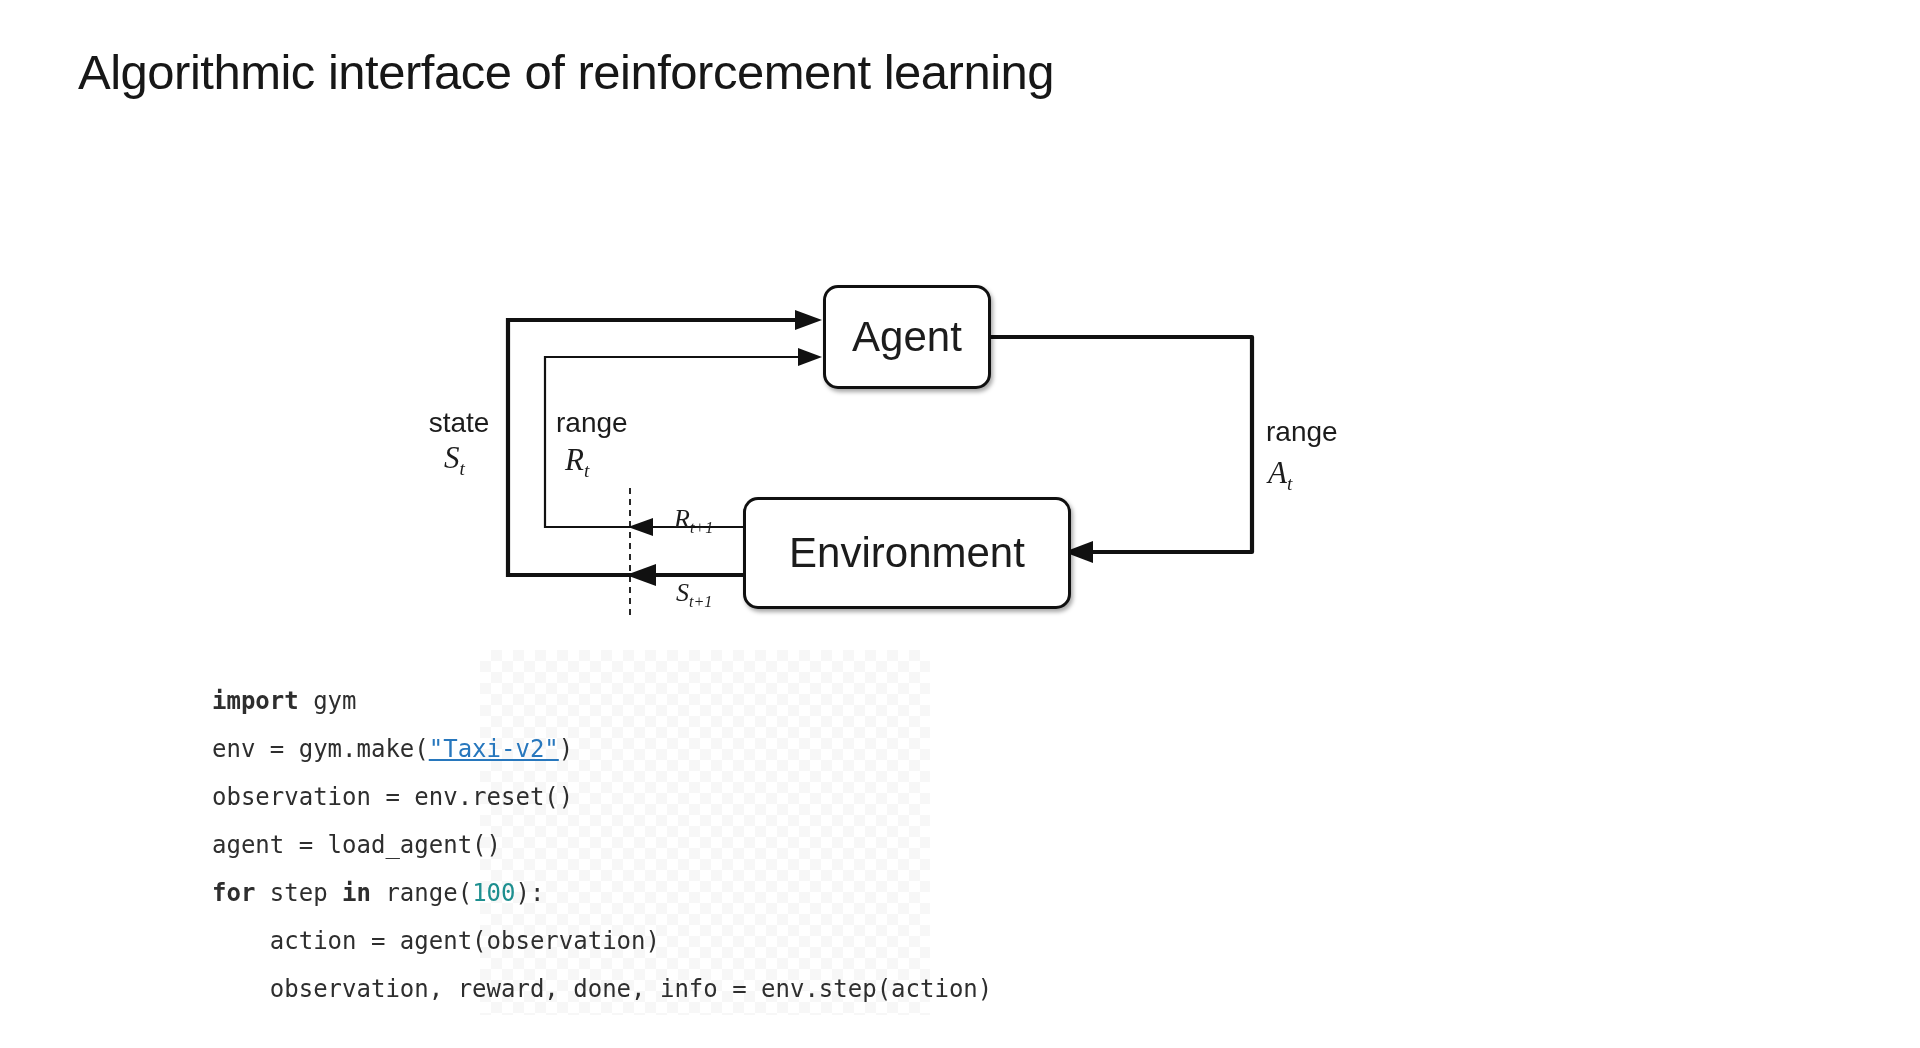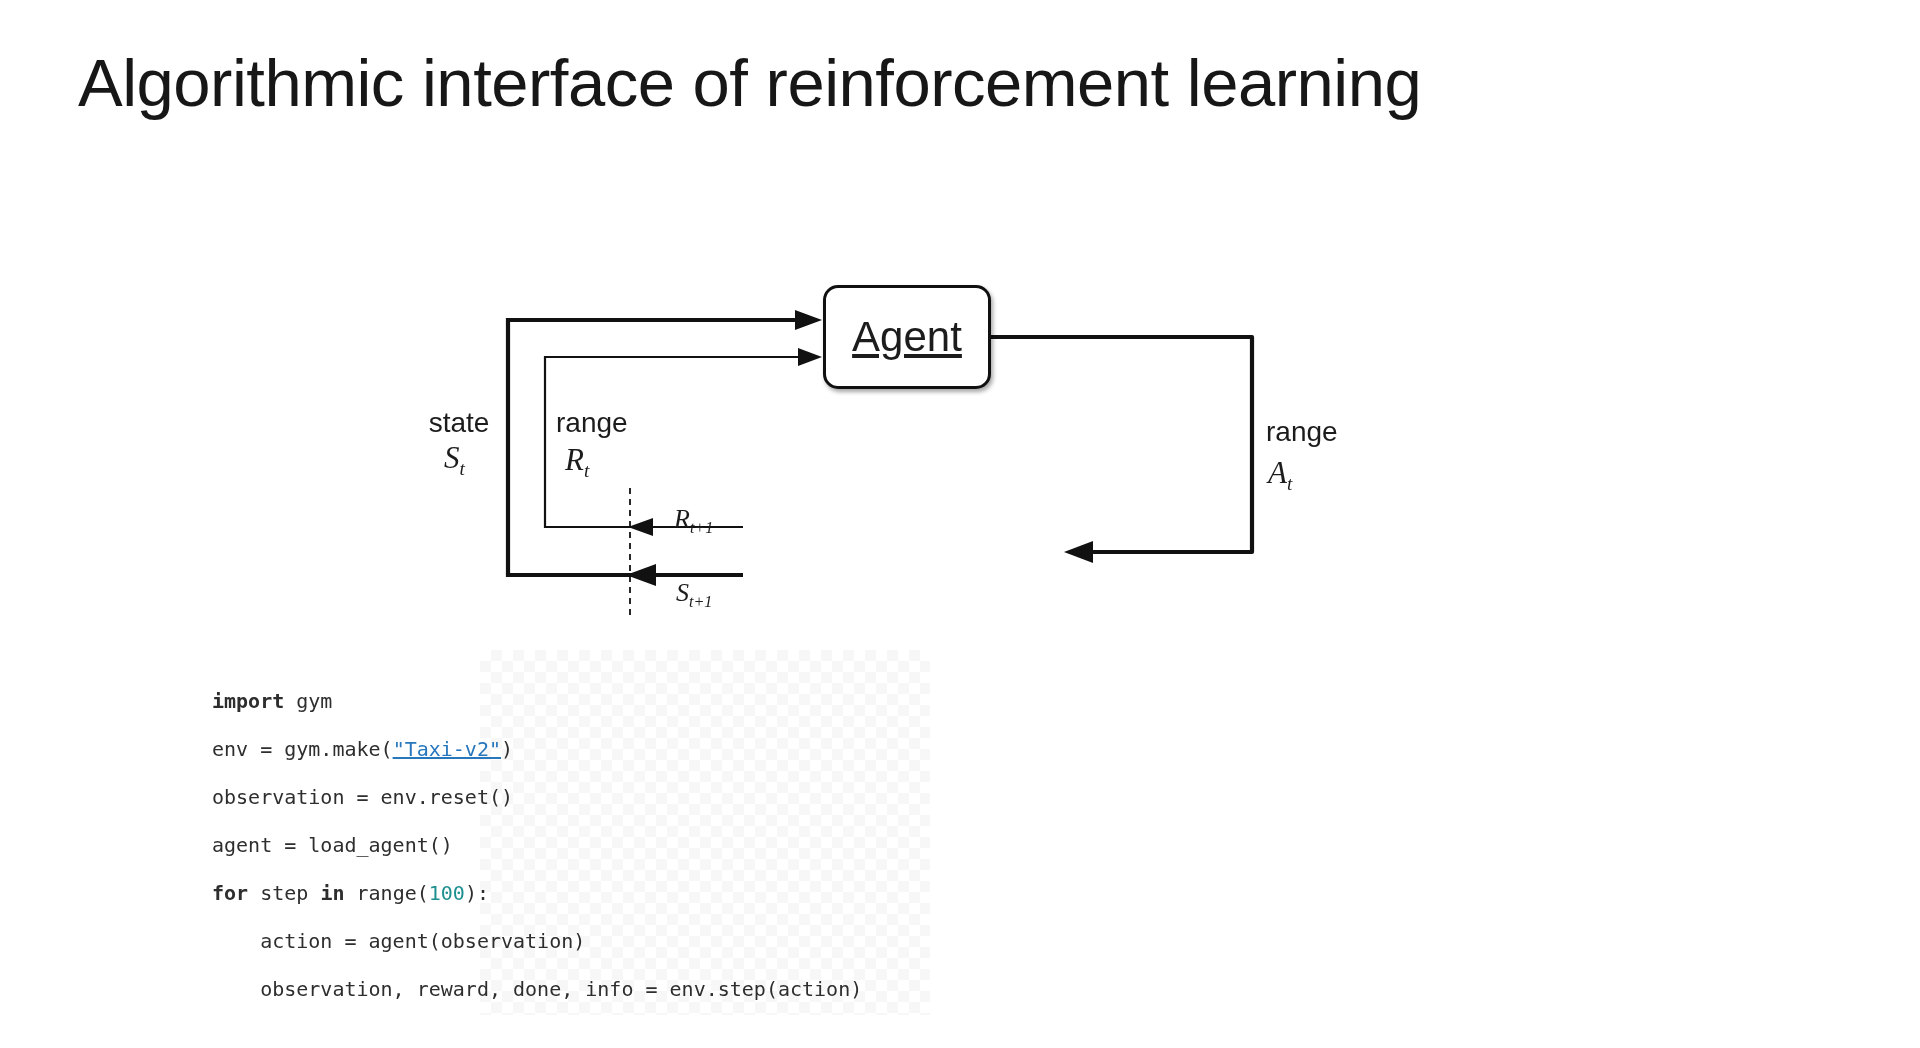--- a/index.html
+++ b/index.html
@@ -3,30 +3,30 @@
 <meta charset="utf-8">
 <style>
   html,body{margin:0;padding:0;}
   body{
     width:1920px;height:1048px;position:relative;background:#ffffff;overflow:hidden;
     font-family:"Liberation Sans", sans-serif;
   }
   
   .slide-title{
     position:absolute;left:78px;top:44px;width:1700px;
-    font-size:67px;font-weight:300;letter-spacing:-0.5px;color:#171717;
+    font-size:49px;font-weight:300;letter-spacing:-0.5px;color:#171717;
     font-family:"Liberation Sans", sans-serif;
   }
   
   .diagram{position:absolute;left:400px;top:270px;width:980px;height:360px;}
   .diagram svg{position:absolute;left:0;top:0;}
   .node{
     position:absolute;background:#ffffff;border:3.5px solid #101010;border-radius:15px;
     display:flex;align-items:center;justify-content:center;
-    font-size:42px;color:#1c1c1c;box-shadow:2px 3px 4px rgba(0,0,0,0.35);text-decoration:underline;
+    font-size:42px;color:#1c1c1c;box-shadow:2px 3px 4px rgba(0,0,0,0.35);
   }
   .agent-box{left:423px;top:15px;width:162px;height:98px;}
   .env-box{left:343px;top:227px;width:322px;height:106px;}
   .dlabel{position:absolute;font-size:28px;color:#1c1c1c;white-space:nowrap;}
   .dsym{
     position:absolute;font-family:Liberation Serif, serif;font-style:italic;
     font-size:31px;color:#1c1c1c;white-space:nowrap;
   }
   .dsym sub, .dsym-sm sub{font-size:0.62em;font-style:italic;}
   .dsym-sm{
@@ -45,21 +45,21 @@
   .checkerboard{
     position:absolute;left:480px;top:650px;width:450px;height:365px;
     background-image:
       linear-gradient(45deg,#f1f1f1 25%,transparent 25%,transparent 75%,#f1f1f1 75%),
       linear-gradient(45deg,#f1f1f1 25%,transparent 25%,transparent 75%,#f1f1f1 75%);
     background-size:22px 22px;background-position:0 0,11px 11px;opacity:0.55;
   }
   .code-block{
     position:absolute;left:212px;top:677px;
     font-family:"DejaVu Sans Mono","Liberation Mono",monospace;
-    font-size:20px;line-height:48px;color:var(--code_text,#2e2e2e);white-space:pre;
+    font-size:24px;line-height:48px;color:var(--code_text,#2e2e2e);white-space:pre;
   }
   .code-block .kw{font-weight:bold;}
   .code-block .link{color:var(--link_blue,#2777bd);text-decoration:underline;cursor:pointer;}
   .code-block .num{color:var(--number_teal,#1d8f8f);}
 </style>
 </head>
 <body>
 
 <div class="slide-title">Algorithmic interface of reinforcement learning</div>
 
@@ -76,20 +76,23 @@
 
     <polyline points="585,67 852,67 852,282 672,282" fill="none" stroke="#111111" stroke-width="4.2" stroke-linejoin="round"></polyline>
     <polygon points="664,282 693,271 693,293" fill="#111111"></polygon>
 
     <line x1="230" y1="218" x2="230" y2="350" stroke="#111111" stroke-width="1.8" stroke-dasharray="6 5"></line>
   </svg>
 
   <div class="node agent-box">
     <span>Agent</span>
   </div>
+  <div class="node env-box">
+    <span>Environment</span>
+  </div>
 
   <div class="dlabel lbl-state">state</div>
   <div class="dsym sym-state"><span>S</span><sub>t</sub></div>
 
   <div class="dlabel lbl-reward">range</div>
   <div class="dsym sym-reward"><span>R</span><sub>t</sub></div>
 
   <div class="dlabel lbl-action">range</div>
   <div class="dsym sym-action"><span>A</span><sub>t</sub></div>
 

